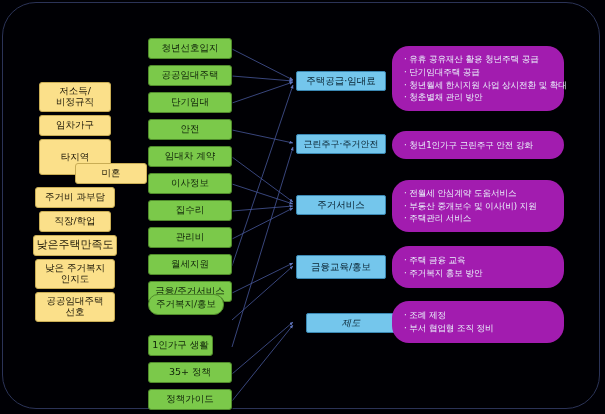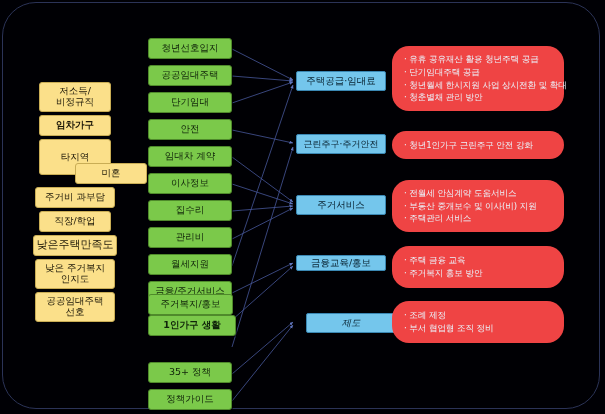--- a/index.html
+++ b/index.html
@@ -75,21 +75,21 @@
     background: #74c6ec;
     border: 1px solid #3a87b3;
     border-radius: 2px;
     font-size: 9.5px;
     color: #07202e;
     box-shadow: 1px 1px 0 rgba(0,0,0,0.55);
   }
   
   .panel {
     position: absolute;
-    background: #ef4444;
+    background: #a21caf;
     border-radius: 17px;
     box-sizing: border-box;
     padding: 7px 10px 7px 12px;
     display: flex;
     flex-direction: column;
     justify-content: center;
   }
   .panel .bullet {
     color: #eaf3fb;
     font-size: 8.6px;
@@ -128,50 +128,50 @@
       <path d="M232,293 L293,263"></path>
       <path d="M232,320 L293,266"></path>
 
       <path d="M232,374 L293,322"></path>
       <path d="M232,401 L293,325"></path>
     </g>
   </svg>
 
   <div class="node n-yellow" style="left:39px;top:82px;width:72px;height:30px;">저소득/
 비정규직</div>
-  <div class="node n-yellow" style="left:39px;top:115px;width:72px;height:21px;font-weight:bold;">임차가구</div>
+  <div class="node n-yellow" style="left:39px;top:115px;width:72px;height:21px;">임차가구</div>
   <div class="node n-yellow" style="left:39px;top:139px;width:72px;height:36px;">타지역</div>
   <div class="node n-yellow" style="left:39px;top:163px;width:72px;height:21px;margin-left:36px;">미혼</div>
   <div class="node n-yellow" style="left:35px;top:187px;width:80px;height:21px;">주거비 과부담</div>
   <div class="node n-yellow" style="left:39px;top:211px;width:72px;height:21px;">직장/학업</div>
   <div class="node n-yellow" style="left:33px;top:235px;width:84px;height:21px;font-size:11px;">낮은주택만족도</div>
   <div class="node n-yellow" style="left:35px;top:259px;width:80px;height:30px;">낮은 주거복지
 인지도</div>
   <div class="node n-yellow" style="left:35px;top:292px;width:80px;height:30px;">공공임대주택
 선호</div>
 
   <div class="node n-green" style="left:148px;top:38px;width:84px;height:21px;">청년선호입지</div>
   <div class="node n-green" style="left:148px;top:65px;width:84px;height:21px;">공공임대주택</div>
   <div class="node n-green" style="left:148px;top:92px;width:84px;height:21px;">단기임대</div>
   <div class="node n-green" style="left:148px;top:119px;width:84px;height:21px;">안전</div>
   <div class="node n-green" style="left:148px;top:146px;width:84px;height:21px;">임대차 계약</div>
   <div class="node n-green" style="left:148px;top:173px;width:84px;height:21px;">이사정보</div>
   <div class="node n-green" style="left:148px;top:200px;width:84px;height:21px;">집수리</div>
   <div class="node n-green" style="left:148px;top:227px;width:84px;height:21px;">관리비</div>
   <div class="node n-green" style="left:148px;top:254px;width:84px;height:21px;">월세지원</div>
   <div class="node n-green" style="left:148px;top:281px;width:84px;height:21px;">금융/주거서비스</div>
-  <div class="node n-green" style="left:148px;top:294px;width:85px;height:21px;">주거복지/홍보</div>
-  <div class="node n-green" style="left:148px;top:315px;width:88px;height:21px;font-weight:bold;">1인가구 생활</div>
+  <div class="node n-green" style="left:148px;top:294px;width:76px;height:21px;border-radius:10px;">주거복지/홍보</div>
+  <div class="node n-green" style="left:148px;top:335px;width:65px;height:21px;">1인가구 생활</div>
   <div class="node n-green" style="left:148px;top:362px;width:84px;height:21px;">35+ 정책</div>
   <div class="node n-green" style="left:148px;top:389px;width:84px;height:21px;">정책가이드</div>
 
   <div class="node n-teal" style="left:296px;top:71px;width:90px;height:20px;">주택공급·임대료</div>
   <div class="node n-teal" style="left:296px;top:134px;width:90px;height:20px;font-size:9px;">근린주구·주거안전</div>
   <div class="node n-teal" style="left:296px;top:195px;width:90px;height:20px;">주거서비스</div>
-  <div class="node n-teal" style="left:296px;top:255px;width:90px;height:16px;">금융교육/홍보</div>
+  <div class="node n-teal" style="left:296px;top:255px;width:90px;height:24px;">금융교육/홍보</div>
   <div class="node n-teal" style="left:306px;top:313px;width:90px;height:20px;font-style:italic;">제도</div>
 
   <div class="panel" style="left:392px;top:46px;width:172px;height:65px;">
     <div class="bullet">· 유휴 공유재산 활용 청년주택 공급</div>
     <div class="bullet">· 단기임대주택 공급</div>
     <div class="bullet">· 청년월세 한시지원 사업 상시전환 및 확대</div>
     <div class="bullet">· 청춘별채 관리 방안</div>
   </div>
 
   <div class="panel" style="left:392px;top:131px;width:172px;height:28px;">

